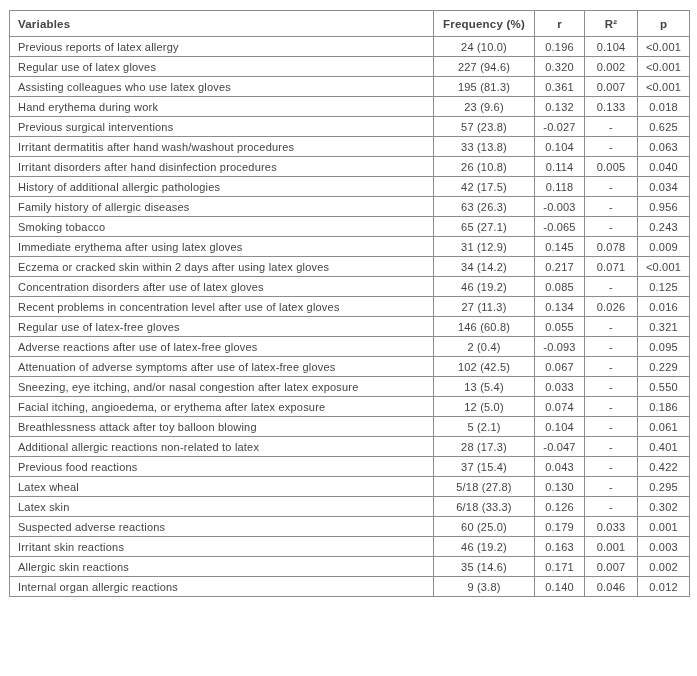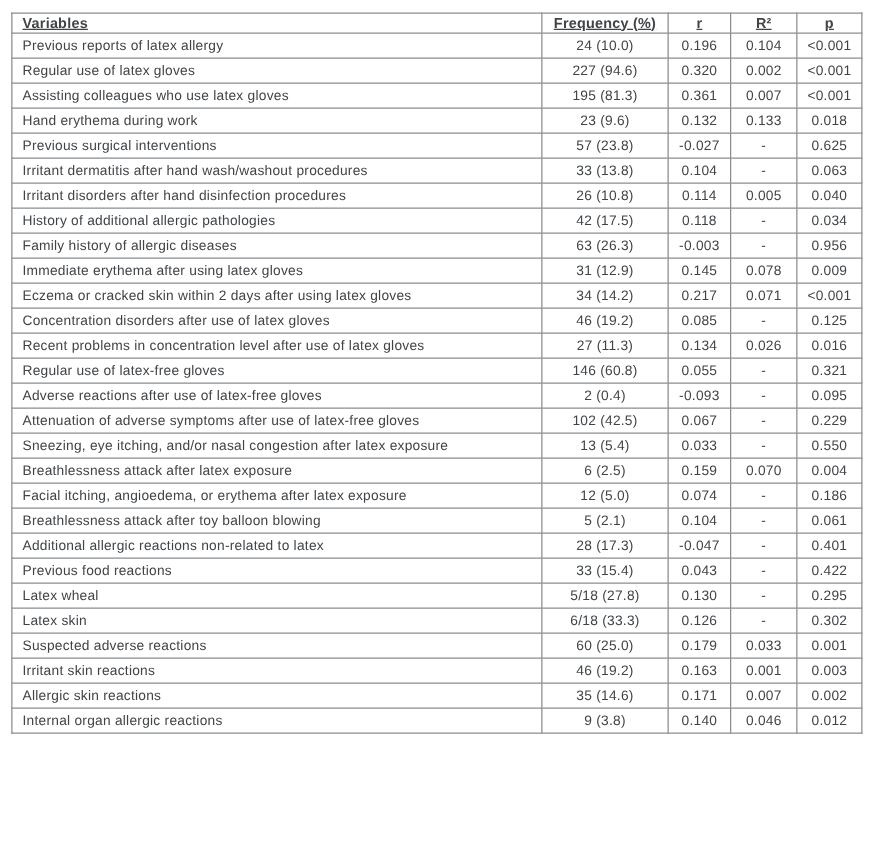--- a/index.html
+++ b/index.html
@@ -27,23 +27,22 @@
     letter-spacing: 0.2px;
     padding: 0 4px;
     height: 20px;
     line-height: 12px;
     overflow: hidden;
     white-space: nowrap;
   }
   table.stats-table thead th {
     font-weight: bold;
     font-size: 11.5px;
-    height: 16px;
+    height: 26px;
     text-align: center;
-    text-decoration: underline;
   }
   table.stats-table thead th.left,
   table.stats-table td.left {
     text-align: left;
     padding-left: 8px;
   }
   table.stats-table td.center {
     text-align: center;
   }
   
@@ -128,20 +127,27 @@
           <td class="center">0.034</td>
         </tr>
         <tr>
           <td class="left">Family history of allergic diseases</td>
           <td class="center">63 (26.3)</td>
           <td class="center">-0.003</td>
           <td class="center">-</td>
           <td class="center">0.956</td>
         </tr>
         <tr>
+          <td class="left">Smoking tobacco</td>
+          <td class="center">65 (27.1)</td>
+          <td class="center">-0.065</td>
+          <td class="center">-</td>
+          <td class="center">0.243</td>
+        </tr>
+        <tr>
           <td class="left">Immediate erythema after using latex gloves</td>
           <td class="center">31 (12.9)</td>
           <td class="center">0.145</td>
           <td class="center">0.078</td>
           <td class="center">0.009</td>
         </tr>
         <tr>
           <td class="left">Eczema or cracked skin within 2 days after using latex gloves</td>
           <td class="center">34 (14.2)</td>
           <td class="center">0.217</td>
@@ -184,27 +190,20 @@
           <td class="center">0.229</td>
         </tr>
         <tr>
           <td class="left">Sneezing, eye itching, and/or nasal congestion after latex exposure</td>
           <td class="center">13 (5.4)</td>
           <td class="center">0.033</td>
           <td class="center">-</td>
           <td class="center">0.550</td>
         </tr>
         <tr>
-          <td class="left">Breathlessness attack after latex exposure</td>
-          <td class="center">6 (2.5)</td>
-          <td class="center">0.159</td>
-          <td class="center">0.070</td>
-          <td class="center">0.004</td>
-        </tr>
-        <tr>
           <td class="left">Facial itching, angioedema, or erythema after latex exposure</td>
           <td class="center">12 (5.0)</td>
           <td class="center">0.074</td>
           <td class="center">-</td>
           <td class="center">0.186</td>
         </tr>
         <tr>
           <td class="left">Breathlessness attack after toy balloon blowing</td>
           <td class="center">5 (2.1)</td>
           <td class="center">0.104</td>
@@ -213,21 +212,21 @@
         </tr>
         <tr>
           <td class="left">Additional allergic reactions non-related to latex</td>
           <td class="center">28 (17.3)</td>
           <td class="center">-0.047</td>
           <td class="center">-</td>
           <td class="center">0.401</td>
         </tr>
         <tr>
           <td class="left">Previous food reactions</td>
-          <td class="center">33 (15.4)</td>
+          <td class="center">37 (15.4)</td>
           <td class="center">0.043</td>
           <td class="center">-</td>
           <td class="center">0.422</td>
         </tr>
         <tr>
           <td class="left">Latex wheal</td>
           <td class="center">5/18 (27.8)</td>
           <td class="center">0.130</td>
           <td class="center">-</td>
           <td class="center">0.295</td>

